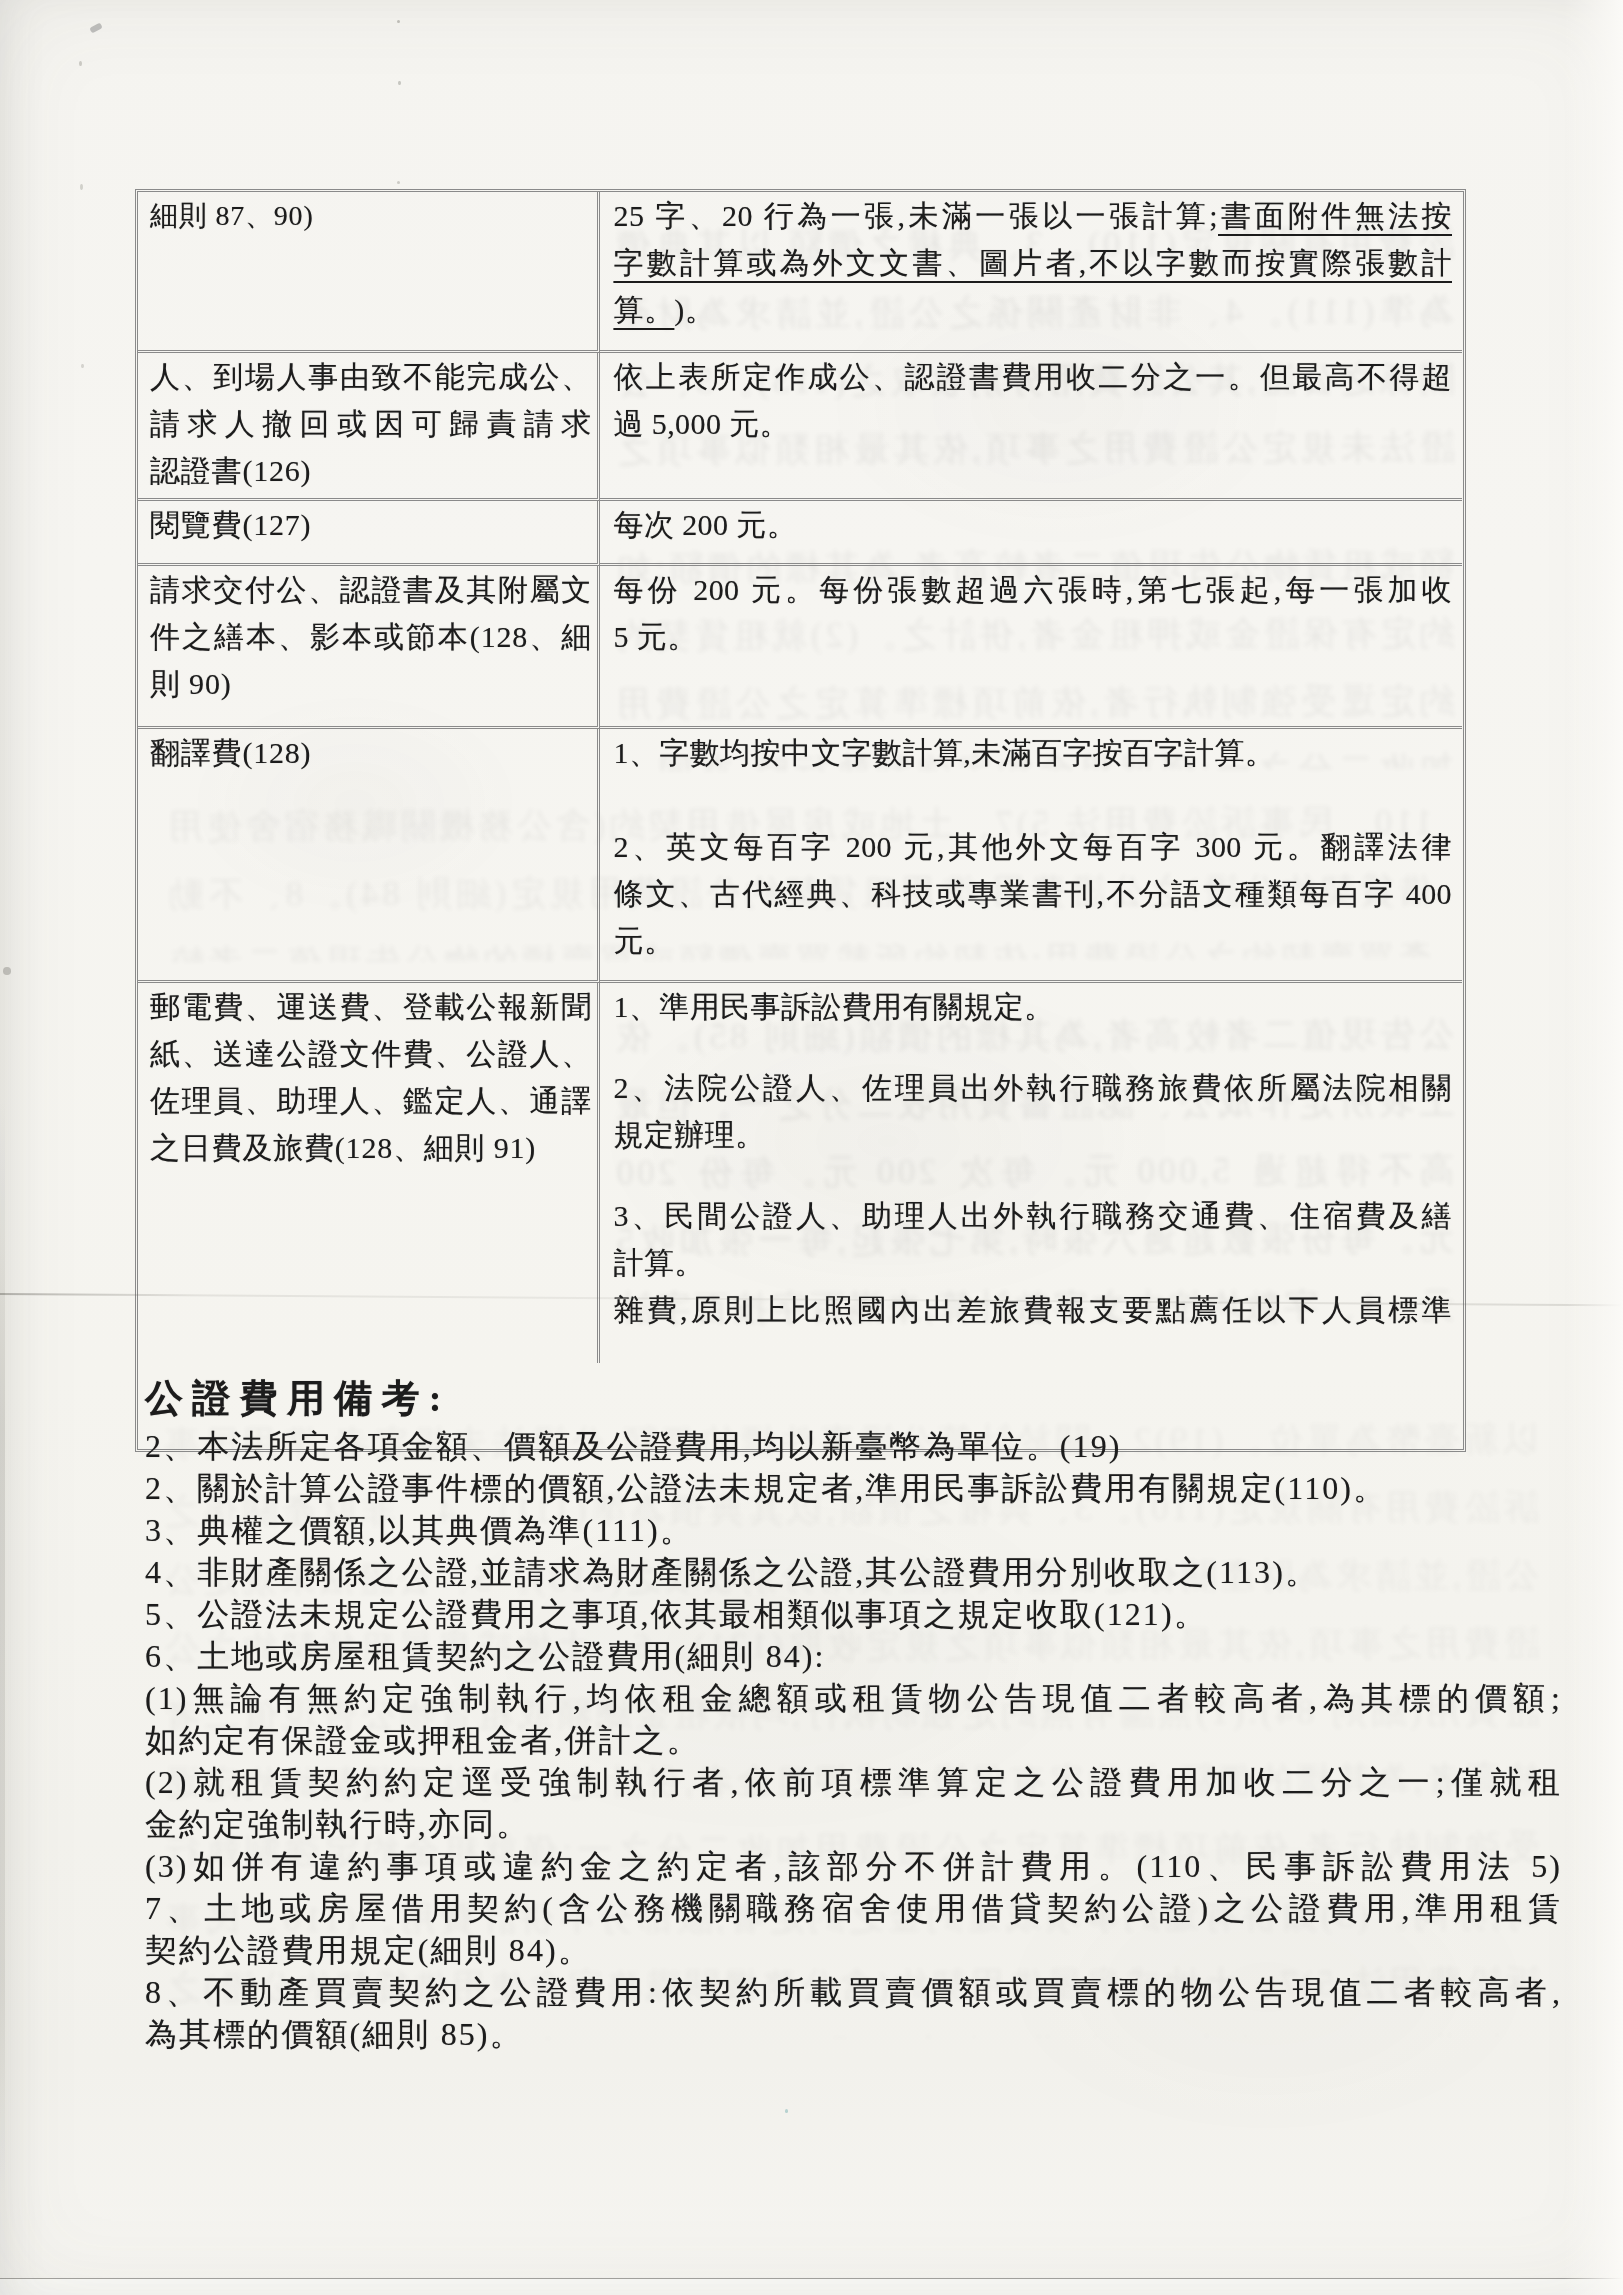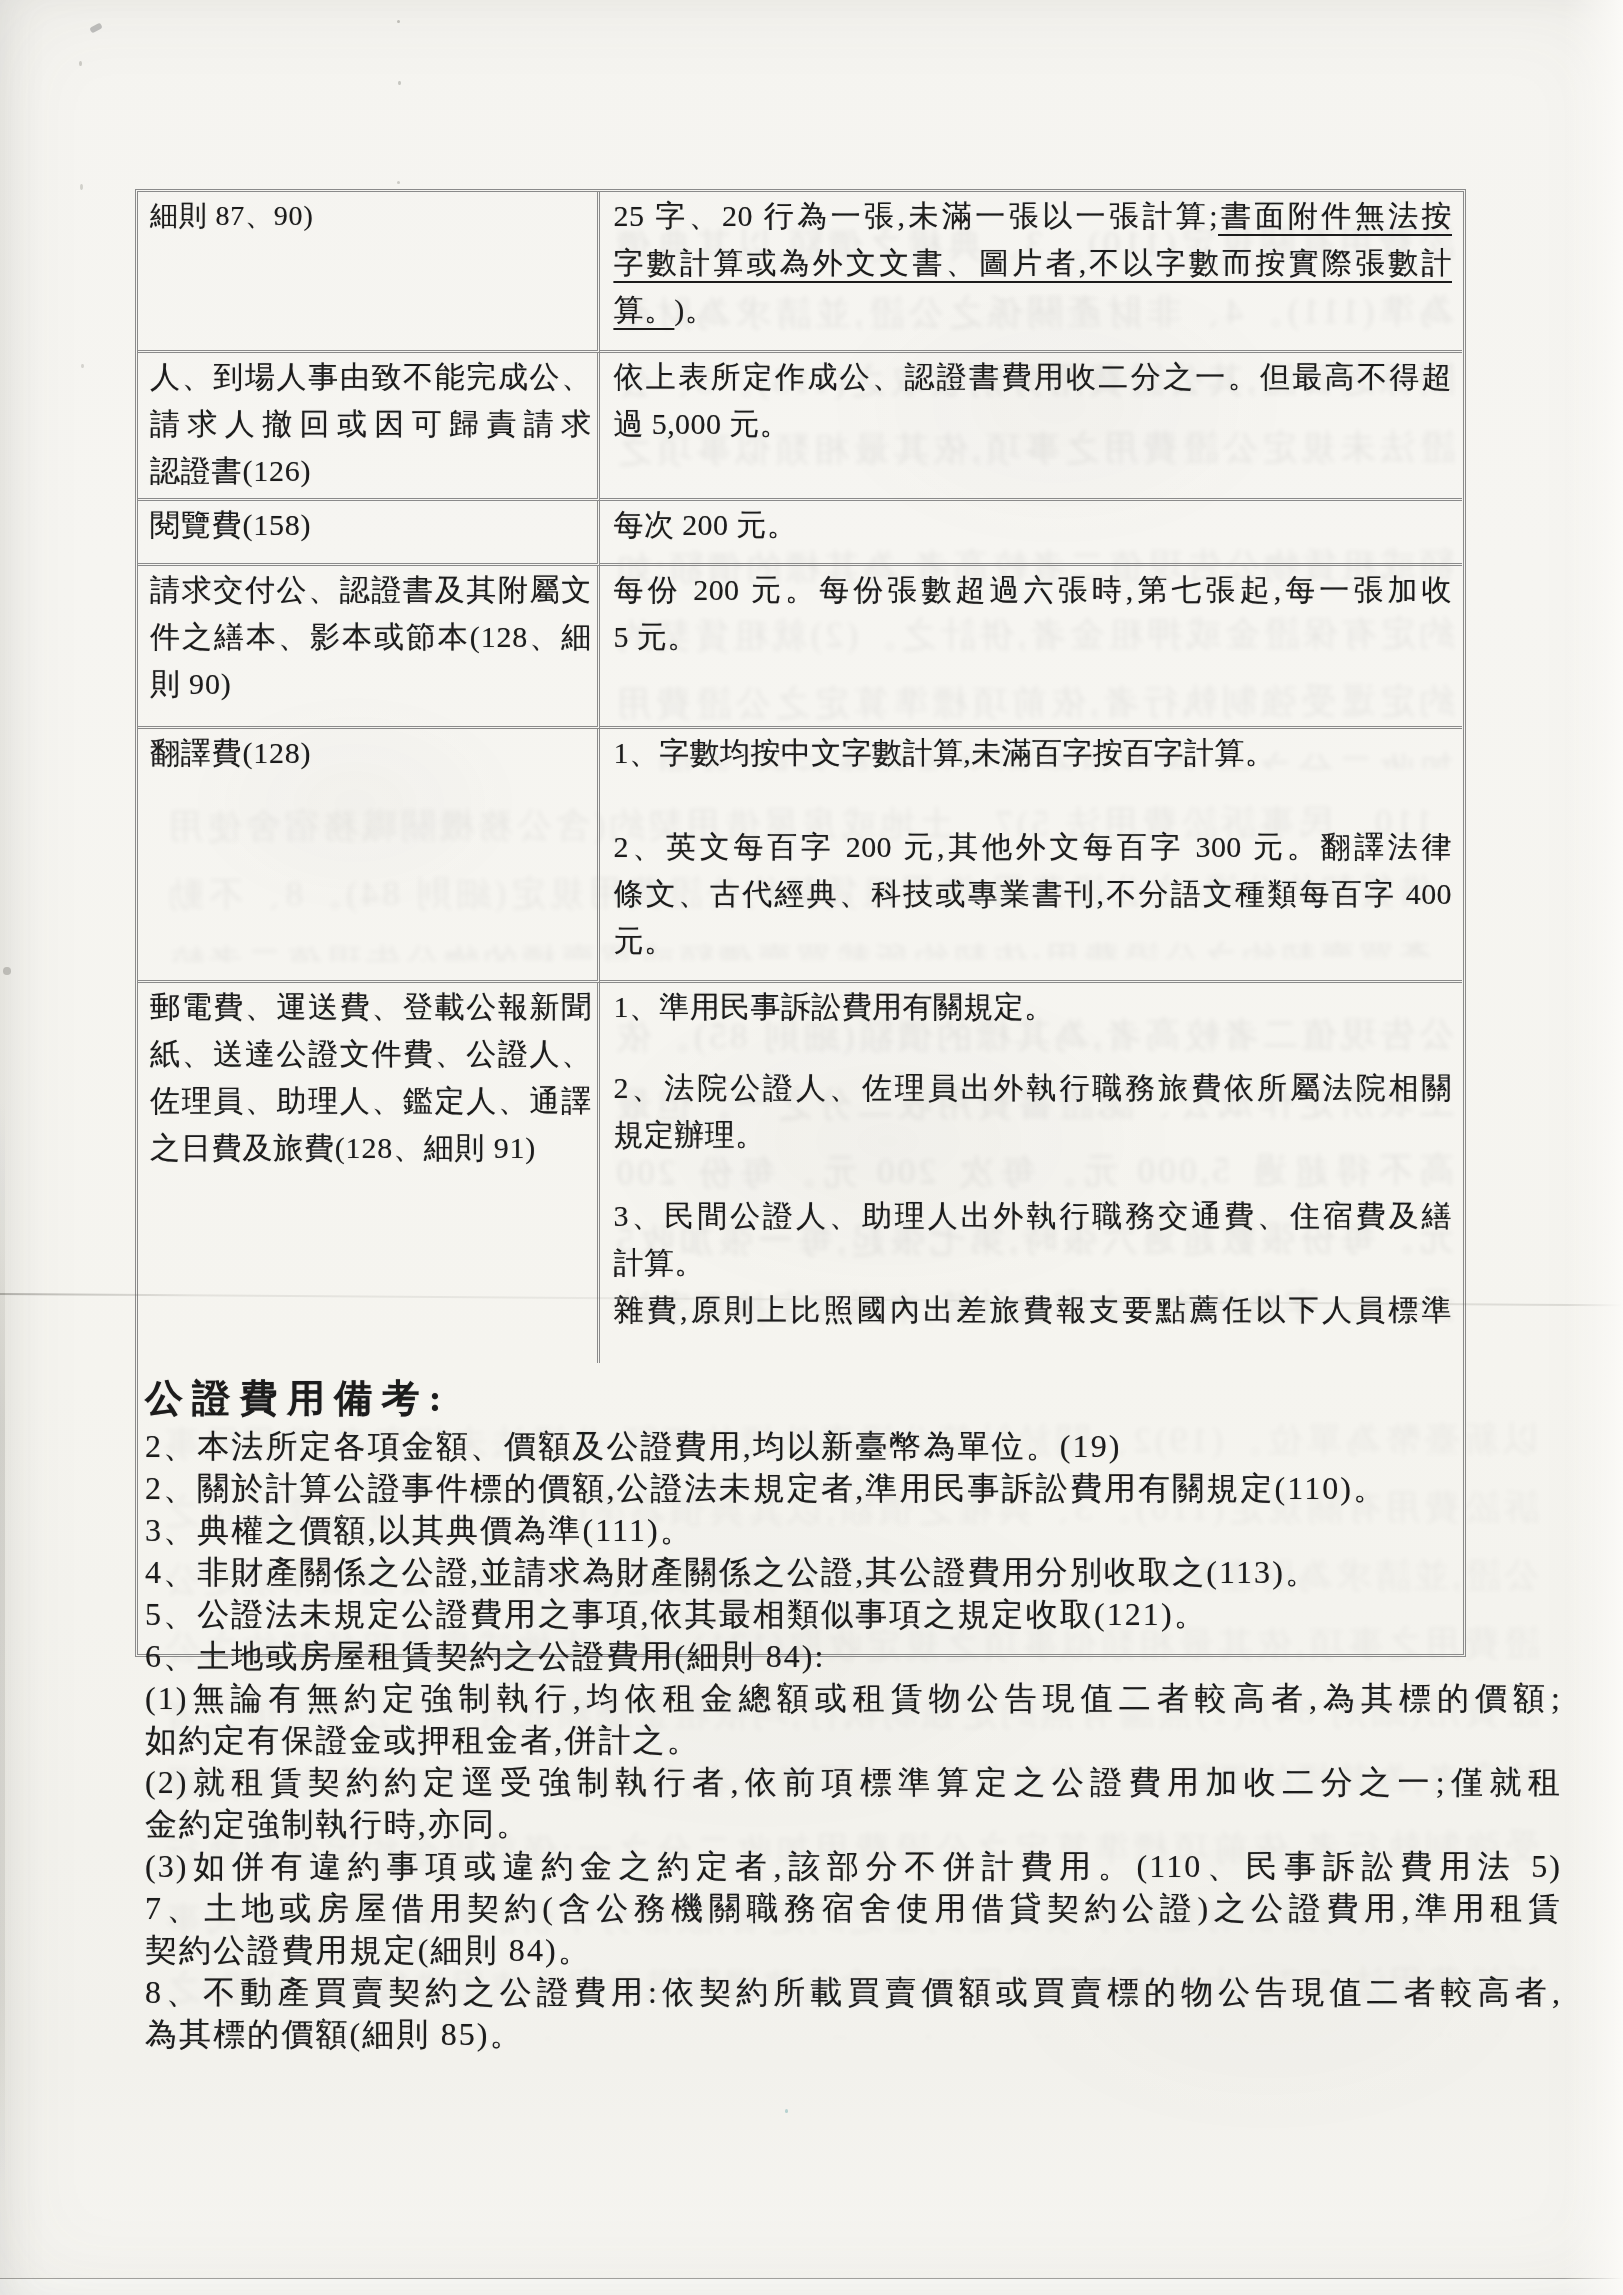--- a/index.html
+++ b/index.html
@@ -18,21 +18,21 @@
       radial-gradient(423px 237px at 1268px 1987px, rgba(120,115,105,.04), transparent 70%),
       radial-gradient(254px 169px at 355px 803px, rgba(120,115,105,.05), transparent 70%);
   }
   .vignette{position:absolute;inset:0;pointer-events:none;
     box-shadow:inset 0 0 93px rgba(95,90,78,.08), inset 24px 0 47px -24px rgba(70,70,70,.12);}
   .right-light{position:absolute;top:0;right:0;width:59px;height:100%;pointer-events:none;
     background:linear-gradient(270deg,#fbfaf7, rgba(251,250,247,0));}
 
   
   .fee-table{
-    position:absolute;left:135px;top:189px;width:1331px;height:1468px;
+    position:absolute;left:135px;top:189px;width:1331px;height:1263px;
     box-sizing:border-box;border:3.4px double var(--bd,#8a8a8a);
     display:grid;grid-template-columns:462px 862px;
     grid-template-rows:161px 148px 65px 163px 254px 380px;
   }
   .cell{box-sizing:border-box;overflow:hidden;
     text-shadow:0 0 0.8px rgba(15,15,15,.42);}
   .cell.left{border-right:3.4px double var(--bd,#8a8a8a);padding:0 5px 0 12px;
     font-size:30px;letter-spacing:0.8px;line-height:47px;}
   .cell.right{padding:0 10px 0 13.5px;font-size:30px;letter-spacing:0.4px;line-height:47px;}
   .cell.hb{border-bottom:3.4px double var(--bd,#8a8a8a);}
@@ -94,21 +94,21 @@
       <div class="cell left r1 hb">
         <div class="line fill"><span>人、到場人事由致不能完成公、</span></div>
         <div class="line fill"><span>請求人撤回或因可歸責請求</span></div>
         <div class="line"><span>認證書(126)</span></div>
       </div>
       <div class="cell right r1 hb">
         <div class="line fill"><span>依上表所定作成公、認證書費用收二分之一。但最高不得超</span></div>
         <div class="line"><span>過 5,000 元。</span></div>
       </div>
       <div class="cell left r2 hb">
-        <div class="line"><span>閱覽費(158)</span></div>
+        <div class="line"><span>閱覽費(127)</span></div>
       </div>
       <div class="cell right r2 hb">
         <div class="line"><span>每次 200 元。</span></div>
       </div>
       <div class="cell left r3 hb">
         <div class="line fill"><span>請求交付公、認證書及其附屬文</span></div>
         <div class="line fill"><span>件之繕本、影本或節本(128、細</span></div>
         <div class="line"><span>則 90)</span></div>
       </div>
       <div class="cell right r3 hb">

